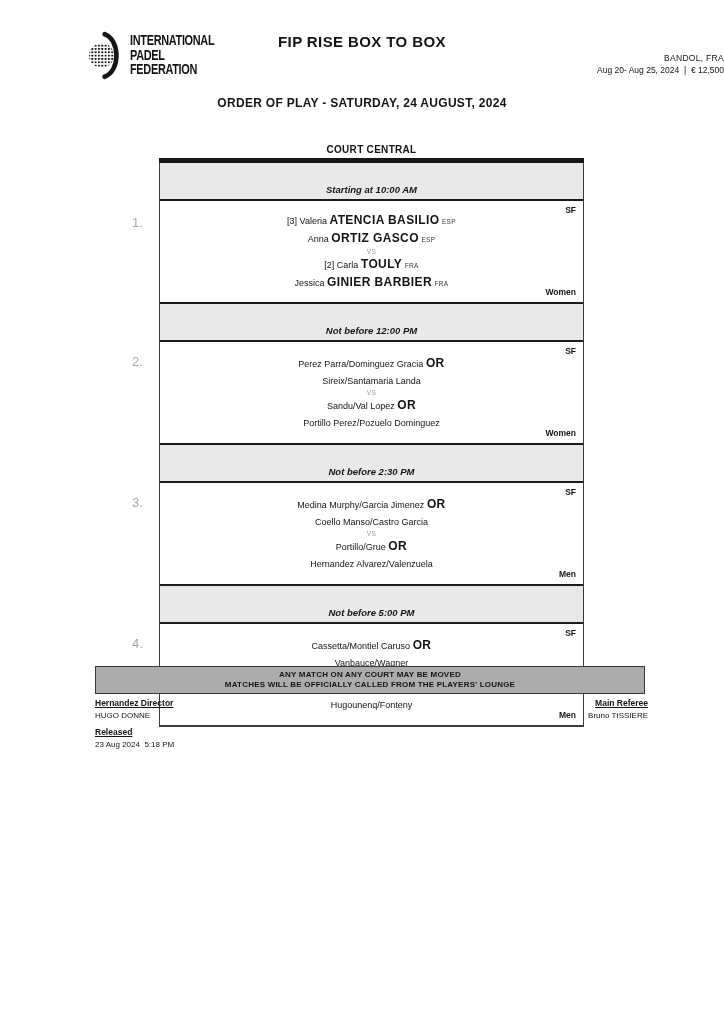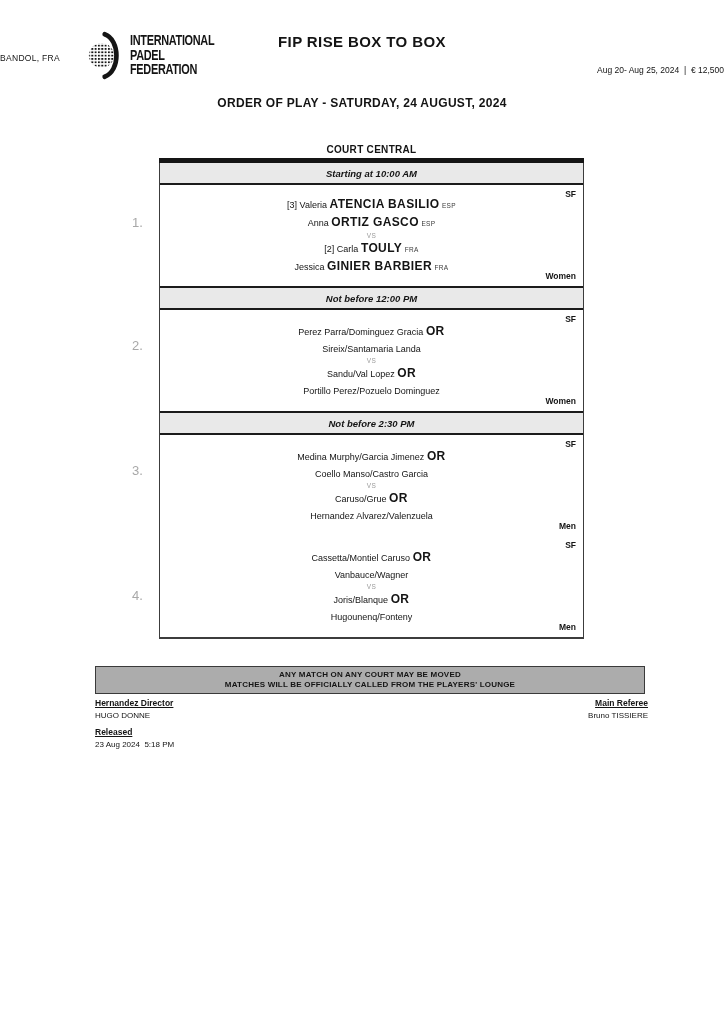--- a/index.html
+++ b/index.html
@@ -7,32 +7,32 @@
     position:relative; width:724px; height:817px; background:#ffffff;
     font-family:"Liberation Sans", sans-serif; color:#141414; overflow:hidden;
   }
 
   
   .logo { position:absolute; left:88px; top:29px; height:52px; display:flex; align-items:center; }
   .logo-mark { width:37px; height:51px; flex:0 0 auto; }
   .logo-text { margin-left:5px; font-weight:700; font-size:14px; line-height:1.04;
                letter-spacing:-0.4px; transform:scaleX(0.78); transform-origin:left center; white-space:nowrap; }
   .evt-title  { position:absolute; top:33px;  left:0; right:0; text-align:center; font-size:15px; font-weight:700; letter-spacing:0.4px; }
-  .evt-loc    { position:absolute; top:53px;  left:0; right:0; text-align:left; font-size:8.5px; letter-spacing:0.3px; }
+  .evt-loc    { position:absolute; top:53px;  left:0; right:0; text-align:right; font-size:8.5px; letter-spacing:0.3px; }
   .evt-dates  { position:absolute; top:65px;  left:0; right:0; text-align:right; font-size:8.5px; white-space:pre; }
   .order-title{ position:absolute; top:96px;  left:0; right:0; text-align:center; font-size:12px; font-weight:700; letter-spacing:0.3px; }
 
   
   .court { position:absolute; left:159px; top:144px; width:425px; }
   .court-name { text-align:center; font-weight:700; font-size:10px; letter-spacing:0.3px; margin-bottom:3px; }
   .top-bar { height:5px; background:#151515; }
   .match { position:relative; border-left:1.5px solid #3c3c3c; border-right:1.5px solid #3c3c3c; }
   .match:last-of-type { border-bottom:2px solid #3c3c3c; }
   .band { background:#e9e9e9; border-bottom:2.5px solid #1b1b1b; text-align:center;
-          font-style:italic; font-weight:700; font-size:9.5px; padding:5px 0 4px; }
+          font-style:italic; font-weight:700; font-size:9.5px; padding:21px 0 4px; }
   .match + .match .band { border-top:2.5px solid #1b1b1b; }
   .mbody { position:relative; height:101px; }
   .round    { position:absolute; top:4px;   right:7px; font-size:8.5px; font-weight:700; }
   .category { position:absolute; bottom:5px; right:7px; font-size:8.5px; font-weight:700; }
   .teams { position:absolute; top:50%; left:0; right:0; transform:translateY(-50%); text-align:center; }
   .tline { font-size:9px; line-height:16px; white-space:nowrap; }
   .tline .bname { font-weight:700; font-size:12px; letter-spacing:0.4px; }
   .tline .cc { font-size:6.5px; color:#3a3a3a; letter-spacing:0.3px; }
   .vs { font-size:6.5px; color:#9a9a9a; text-transform:uppercase; line-height:8px; letter-spacing:0.4px; }
   .mnum { position:absolute; left:-28px; top:52px; color:#a8a8a8; font-size:13px; }
@@ -112,29 +112,30 @@
 
     <section class="match">
       <div class="mnum">3.</div>
       <div class="band">Not before 2:30 PM</div>
       <div class="mbody">
         <span class="round">SF</span>
         <div class="teams">
           <div class="tline"><span>Medina Murphy/Garcia Jimenez</span> <span class="bname">OR</span></div>
           <div class="tline"><span>Coello Manso/Castro Garcia</span> <span class="bname"></span></div>
           <div class="vs">vs</div>
-          <div class="tline"><span>Caruso/Grue</span> <span class="bname">OR</span></div>
+          <div class="tline"><span>Portillo/Grue</span> <span class="bname">OR</span></div>
           <div class="tline"><span>Hernandez Alvarez/Valenzuela</span> <span class="bname"></span></div>
         </div>
         <span class="category">Men</span>
       </div>
     </section>
 
     <section class="match">
       <div class="mnum">4.</div>
+      <div class="band">Not before 5:00 PM</div>
       <div class="mbody">
         <span class="round">SF</span>
         <div class="teams">
           <div class="tline"><span>Cassetta/Montiel Caruso</span> <span class="bname">OR</span></div>
           <div class="tline"><span>Vanbauce/Wagner</span> <span class="bname"></span></div>
           <div class="vs">vs</div>
           <div class="tline"><span>Joris/Blanque</span> <span class="bname">OR</span></div>
           <div class="tline"><span>Hugounenq/Fonteny</span> <span class="bname"></span></div>
         </div>
         <span class="category">Men</span>

